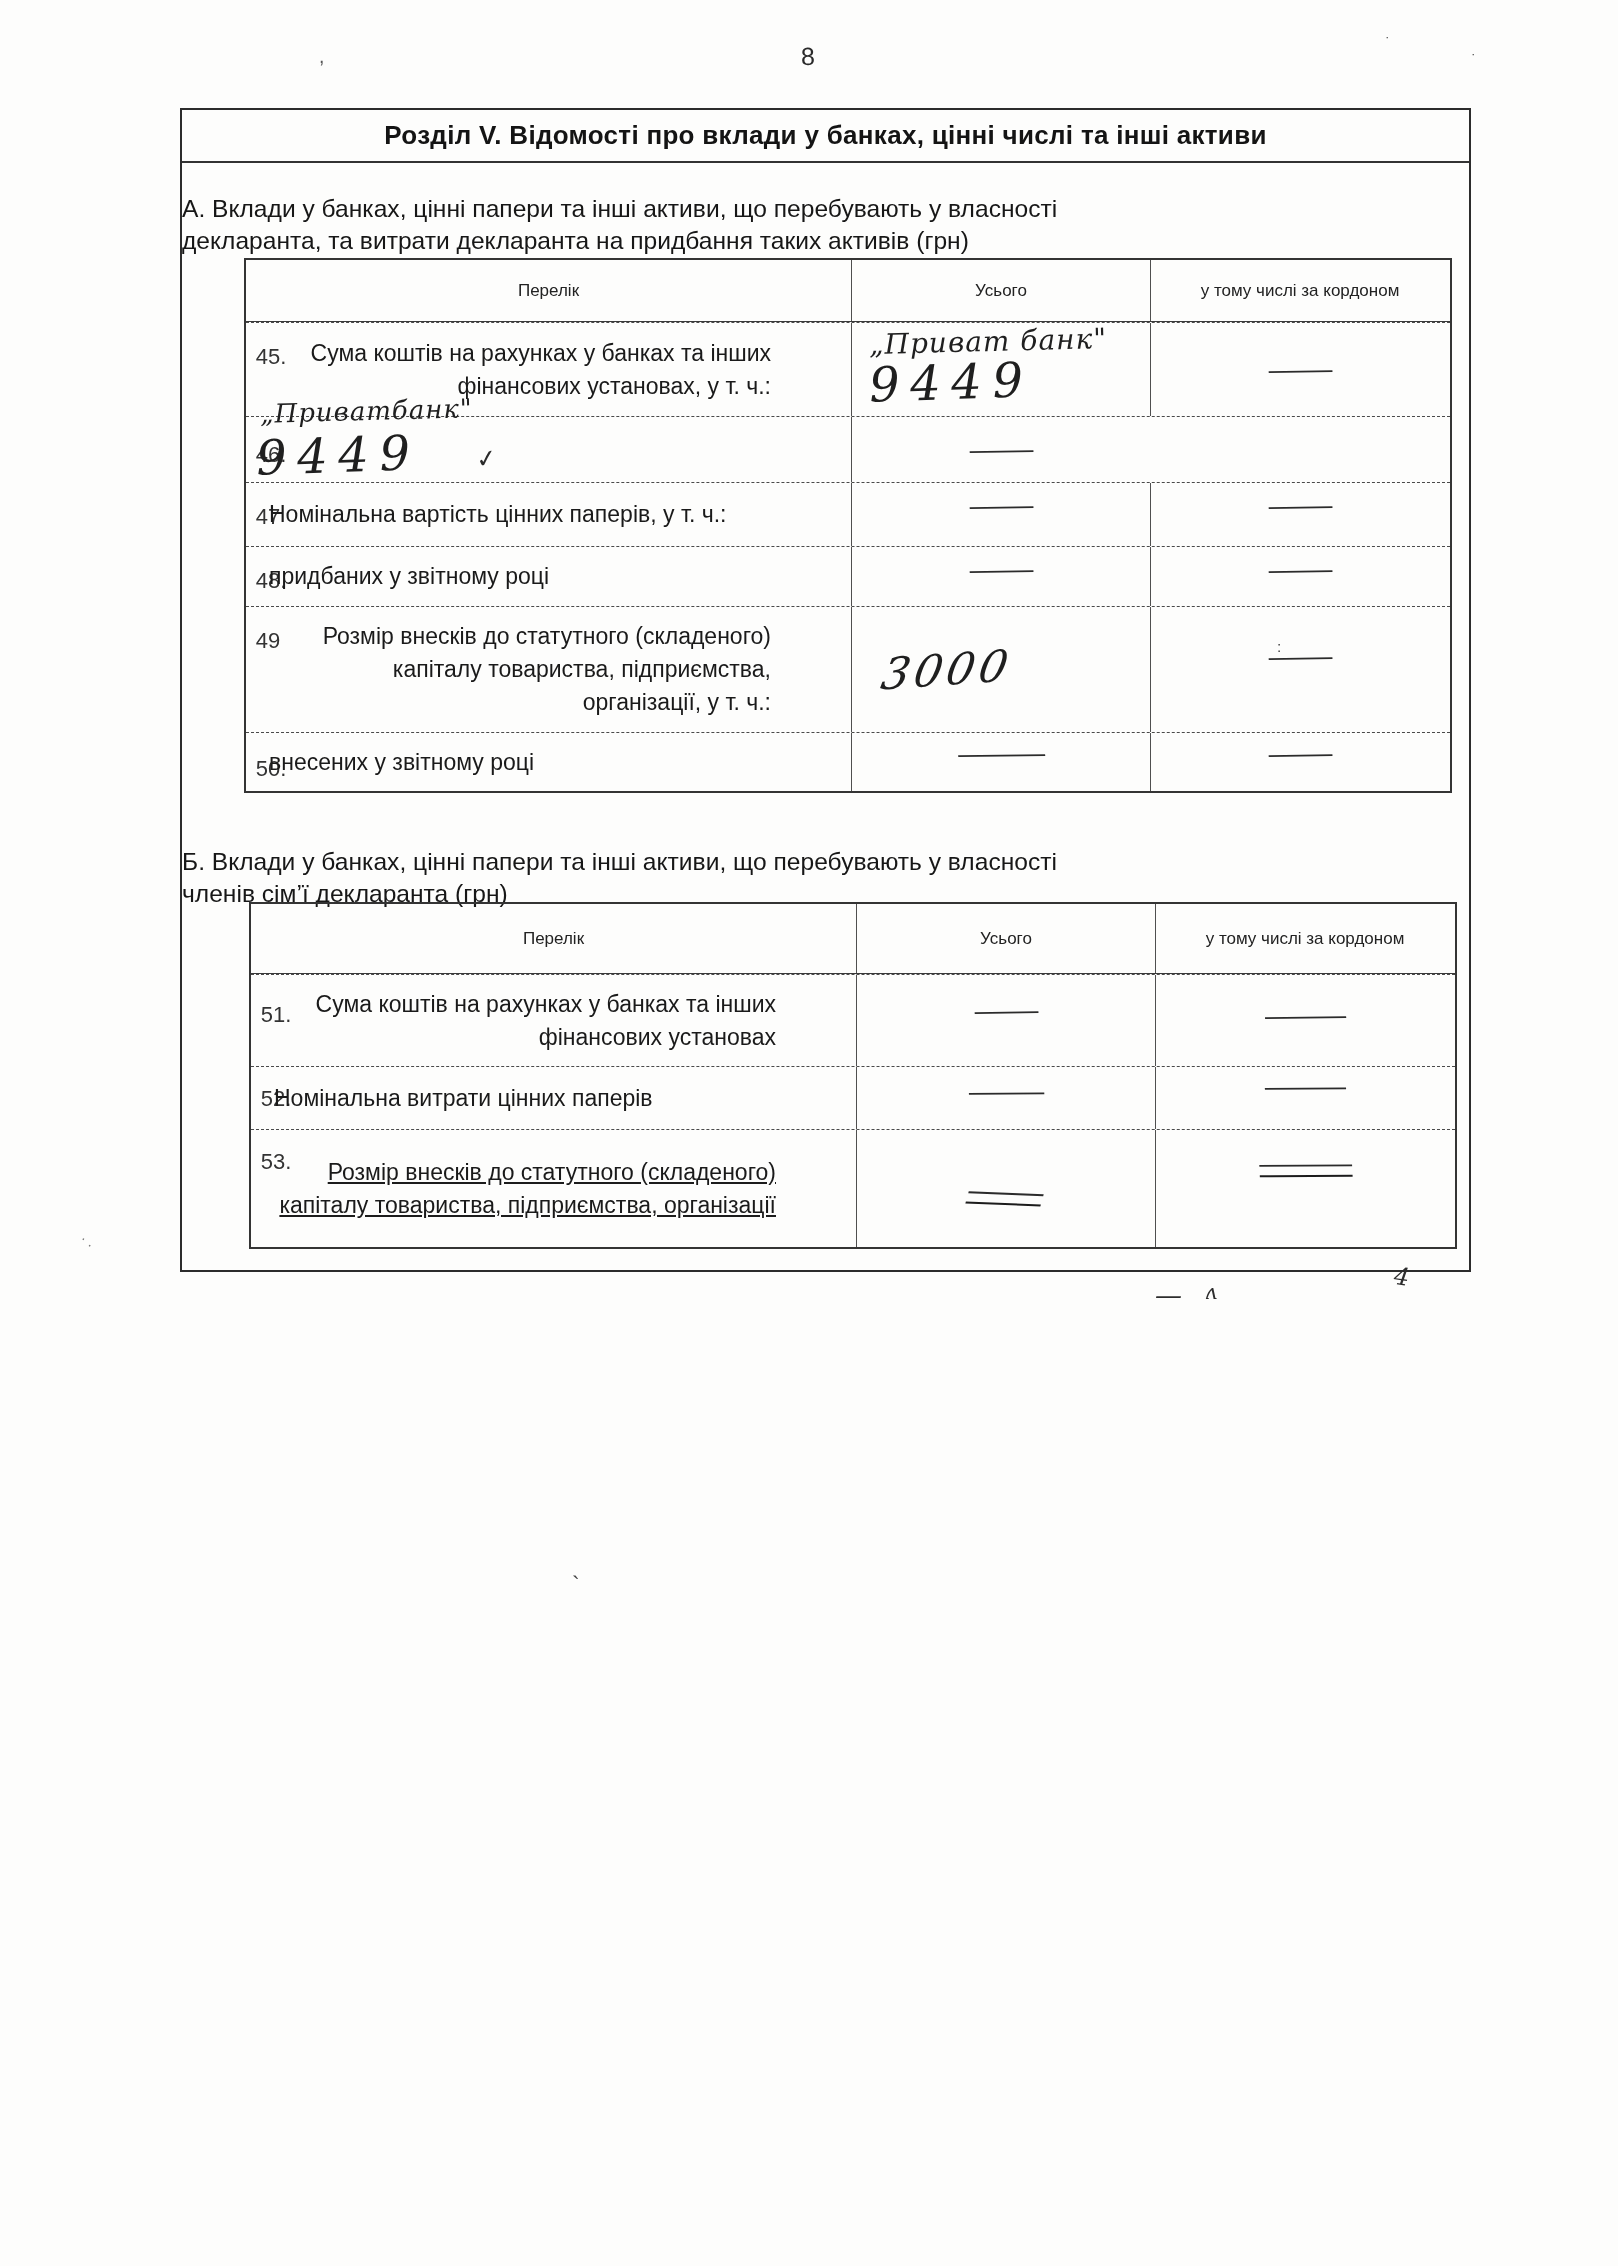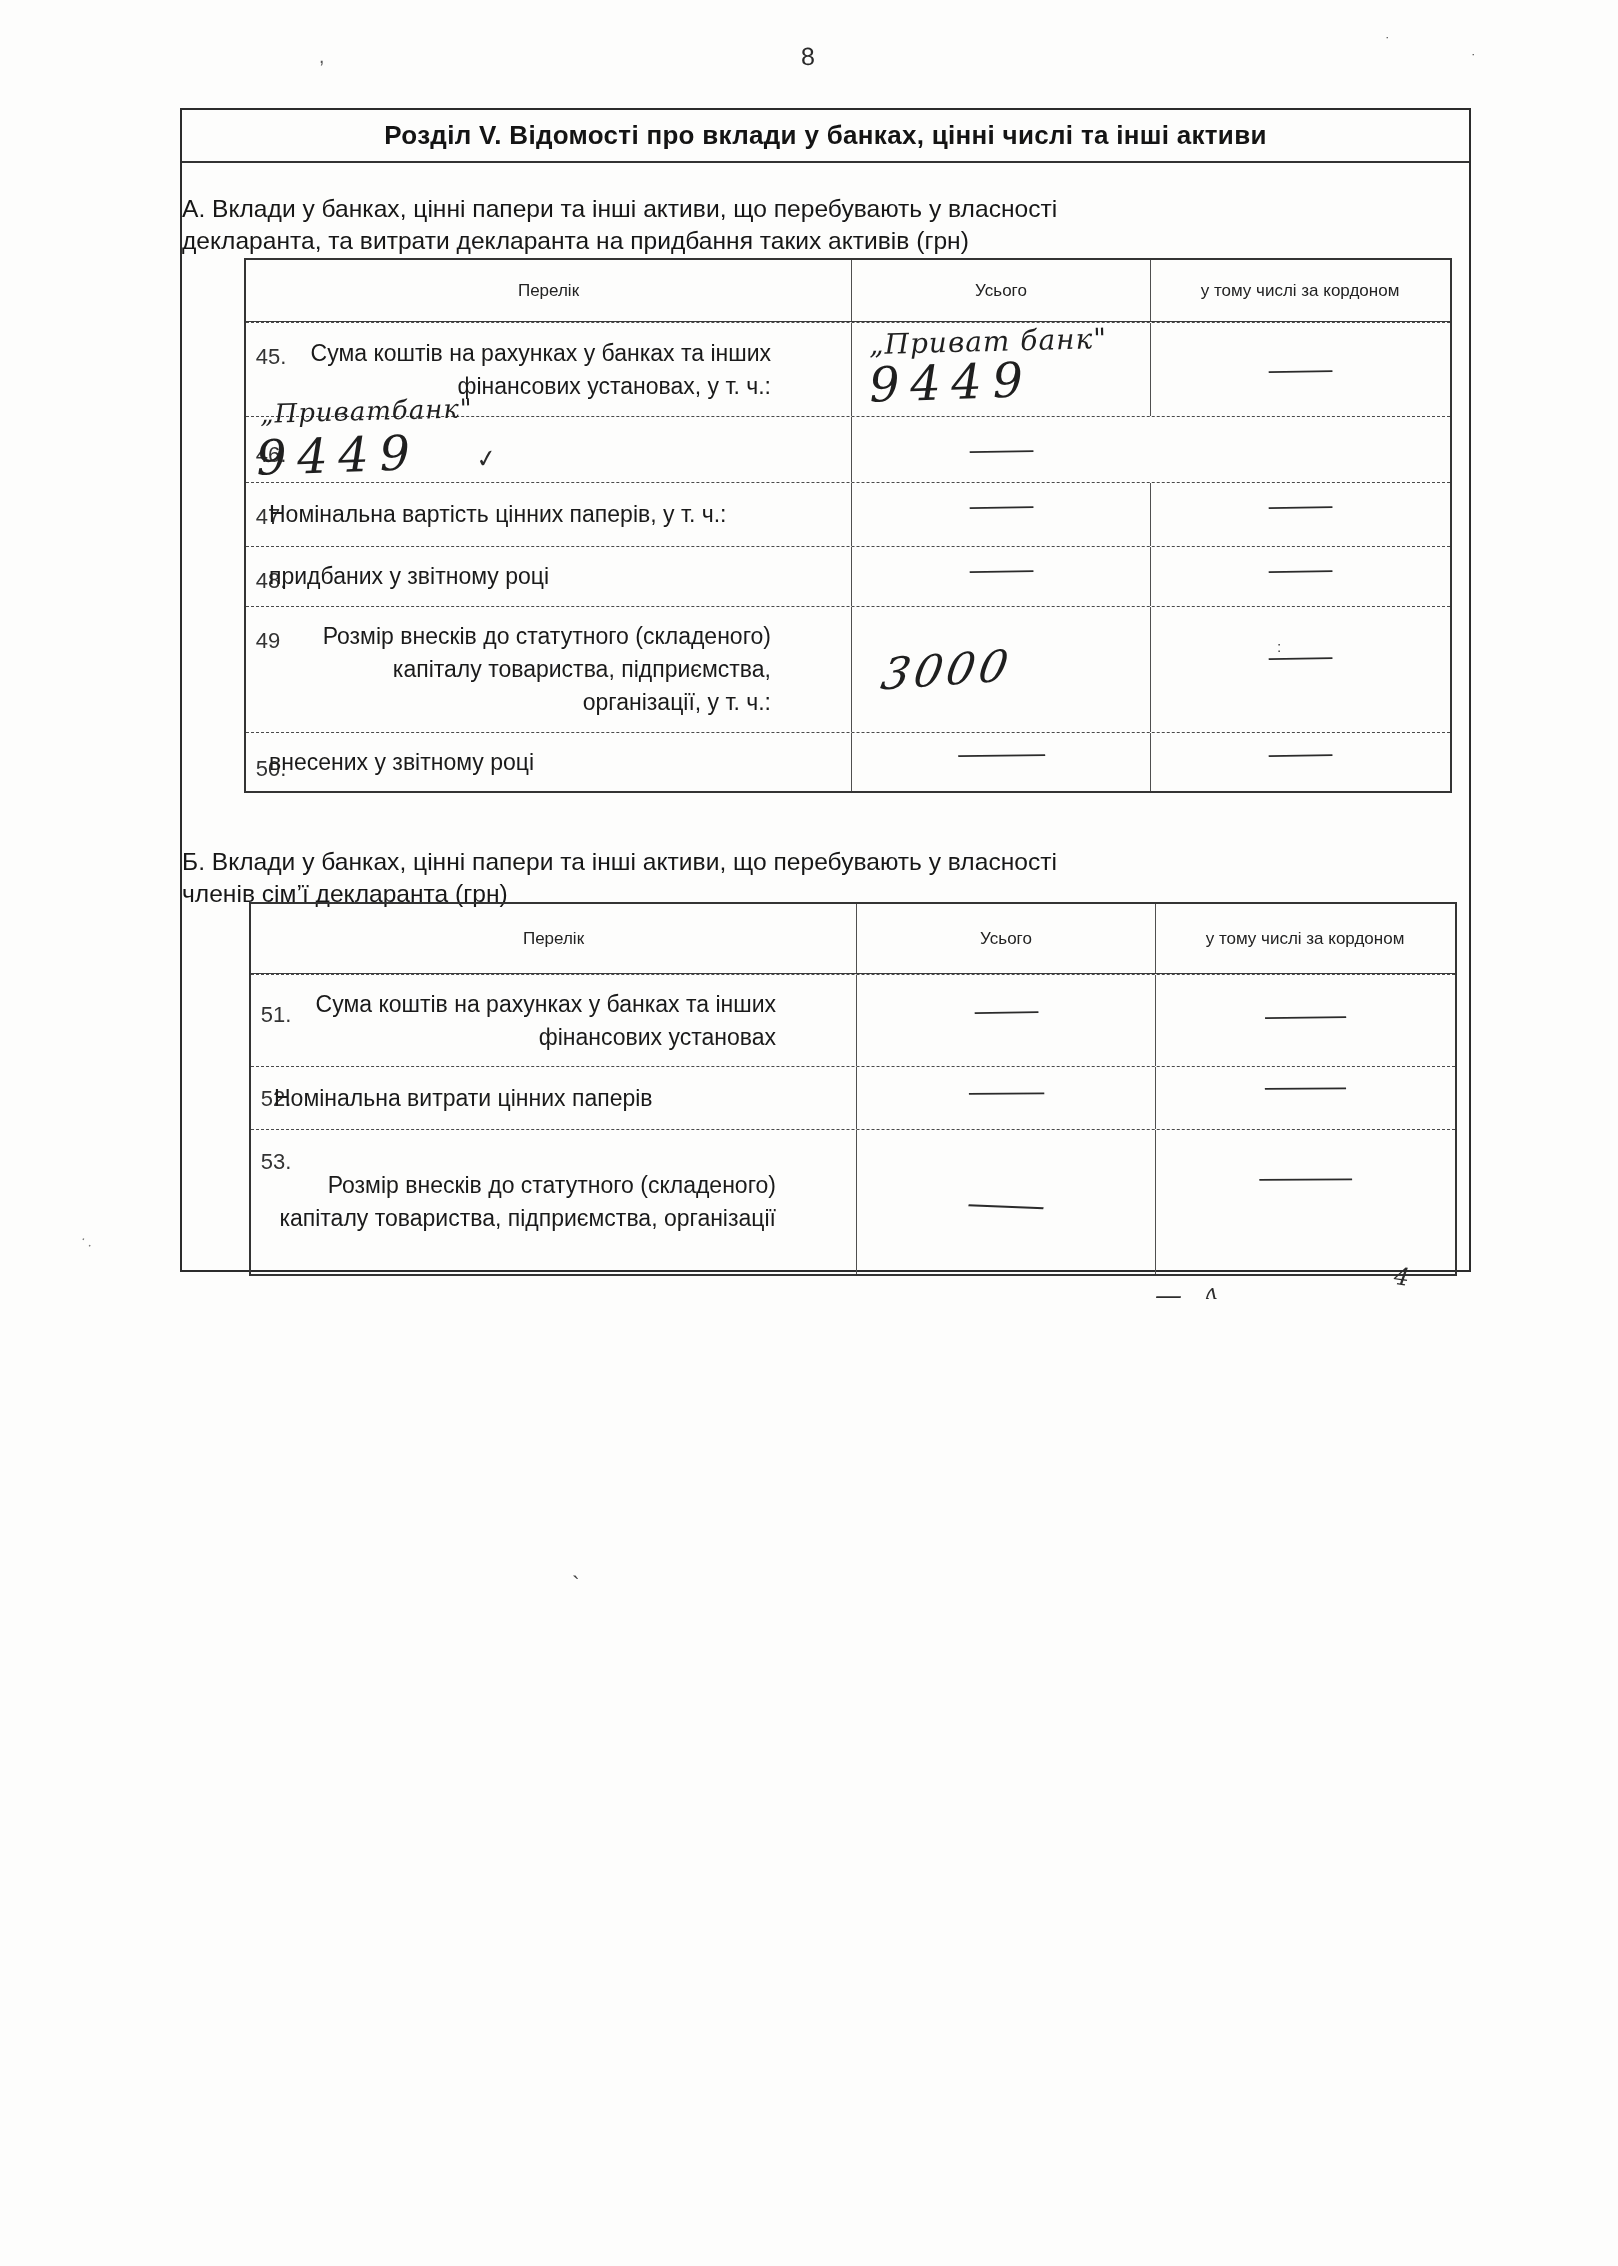--- a/index.html
+++ b/index.html
@@ -192,21 +192,21 @@
             <span class="lbl">Номінальна витрати цінних паперів</span>
           </div>
         <div class="cell val-cell">
             <span class="dash-mark" style="margin-top:-13.5px;transform:scaleX(2.6) rotate(-1deg);">—</span>
           </div>
         <div class="cell val-cell">
             <span class="dash-mark" style="margin-top:-23px;transform:scaleX(2.8) rotate(-1deg);">—</span>
           </div>
       </div>
 
-      <div class="t-row" style="height:145px;">
+      <div class="t-row" style="height:118px;text-decoration:underline;">
         <div class="row-num" style="top:19.3px;">53.</div>
         <div class="cell label-cell">
             <span class="lbl">Розмір внесків до статутного (складеного) капіталу товариства, підприємства, організації</span>
           </div>
         <div class="cell val-cell">
             <span class="dash-mark" style="margin-top:5.8px;transform:scaleX(2.6) rotate(6deg);">—</span>
           </div>
         <div class="cell val-cell">
             <span class="dash-mark" style="margin-top:-50px;transform:scaleX(3.2) rotate(-1deg);">—</span>
           </div>

